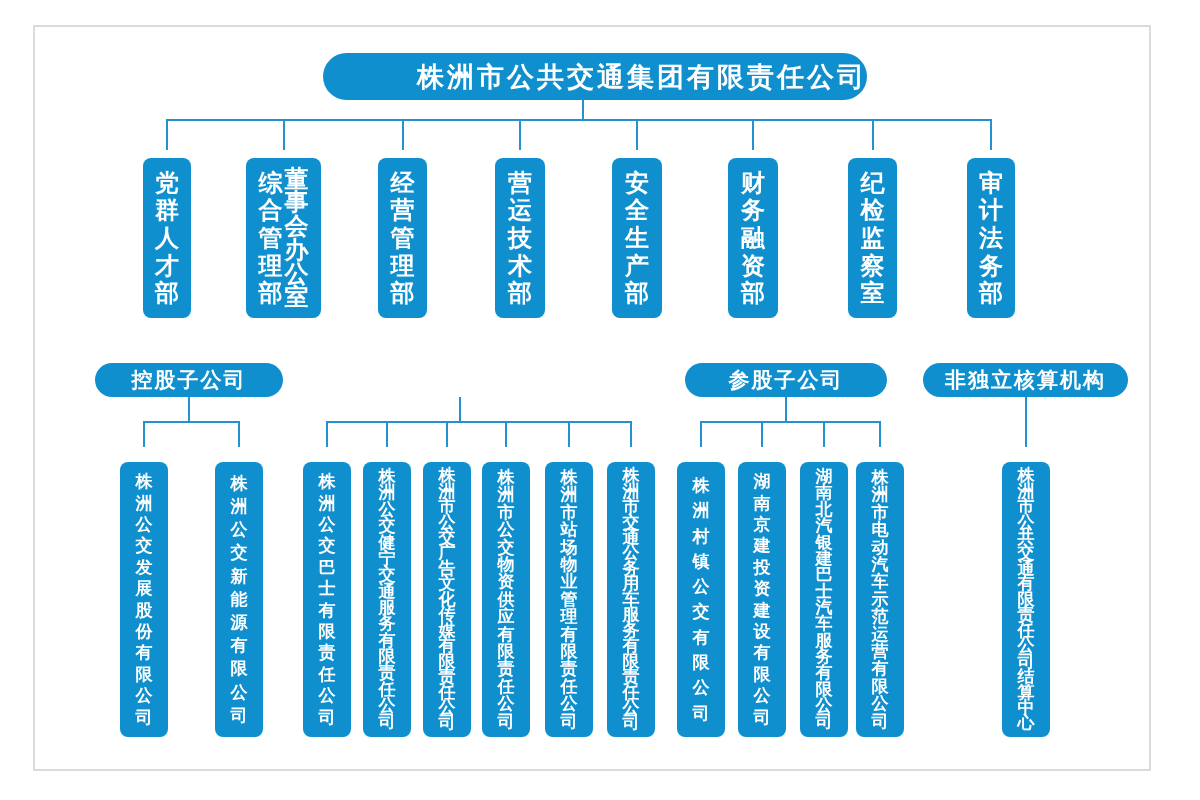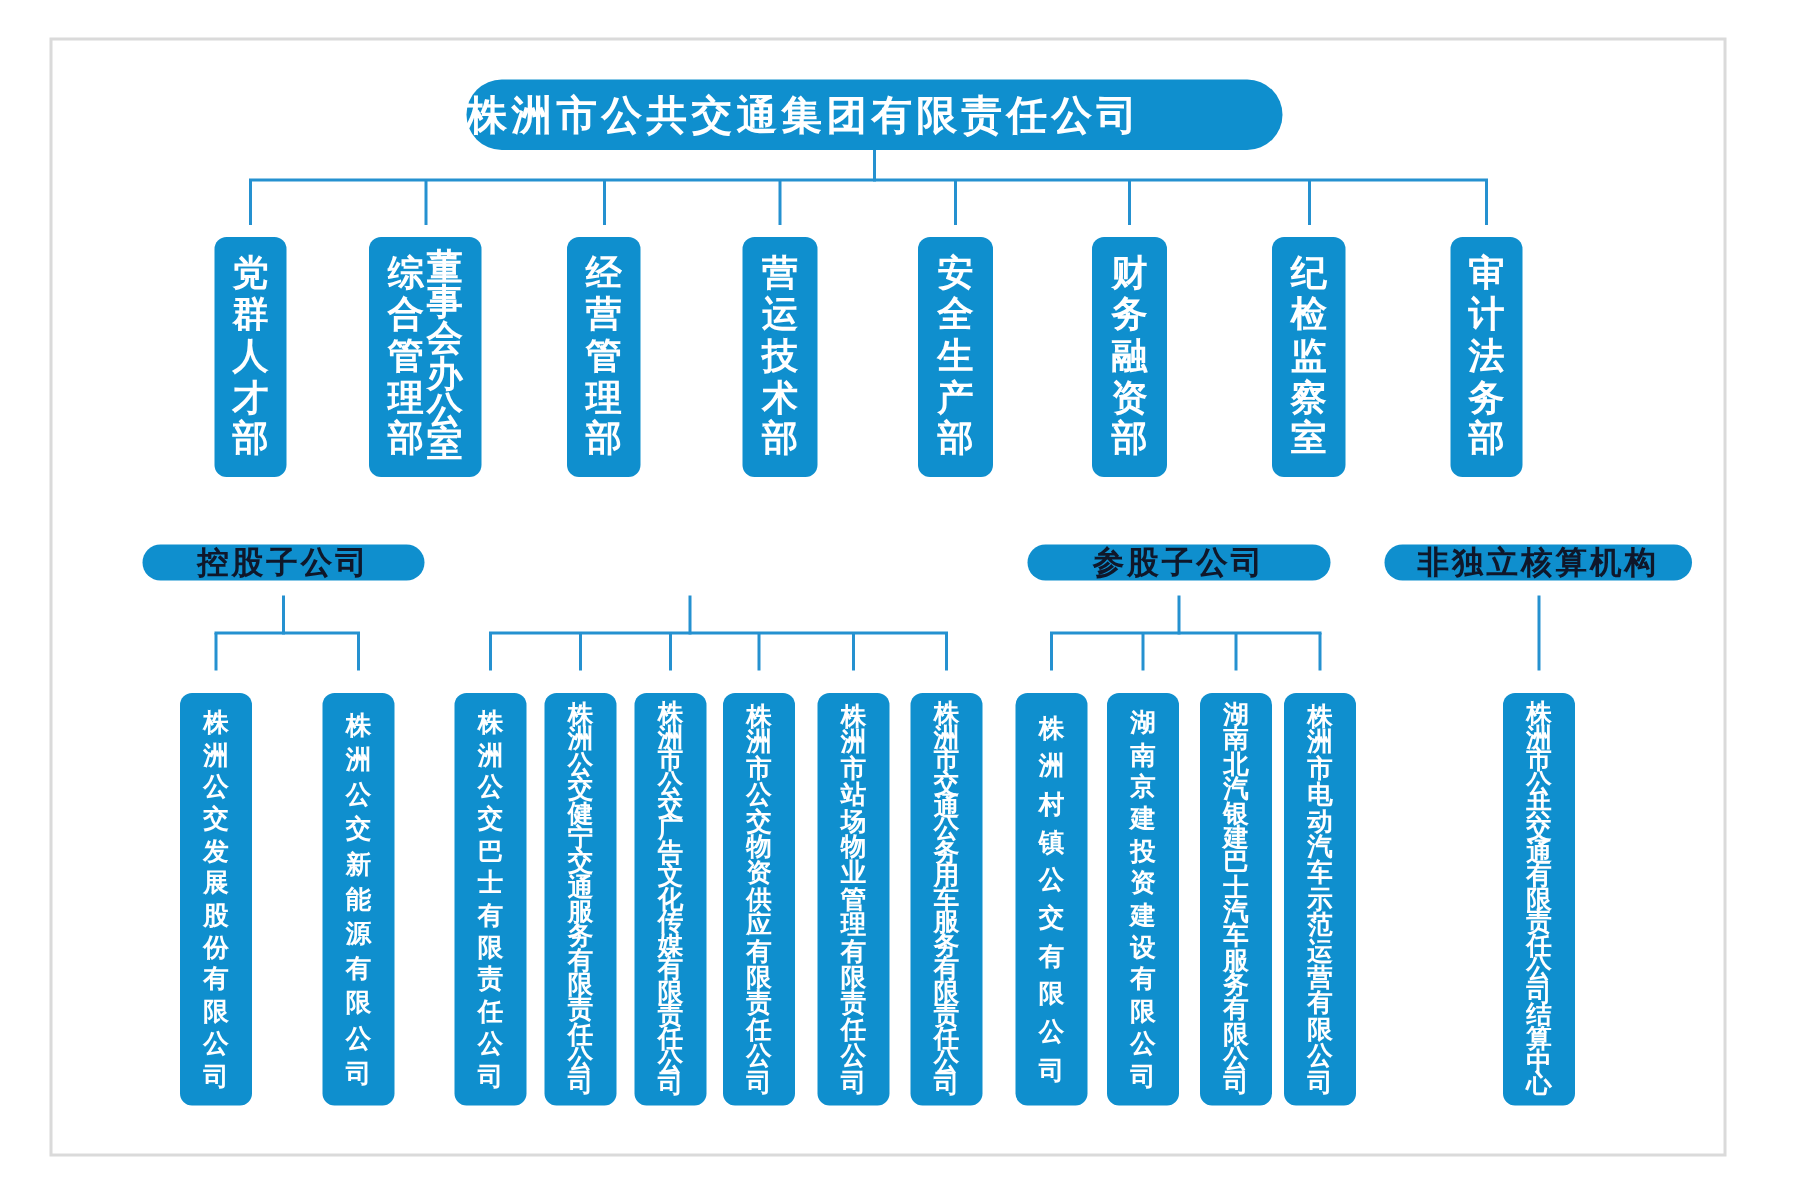--- a/index.html
+++ b/index.html
@@ -11,27 +11,27 @@
     position:absolute;left:33px;top:25px;width:1118px;height:746px;
     border:2px solid #dadada;box-sizing:border-box;
   }
   .lines{position:absolute;left:0;top:0;}
   .node{
     position:absolute;background:#0f8fce;color:#ffffff;font-weight:bold;
     border-radius:8px;display:flex;flex-direction:row-reverse;
     justify-content:center;align-items:stretch;box-sizing:border-box;
   }
   .title-node{
-    position:absolute;left:311px;top:53px;width:544px;height:47px;
+    position:absolute;left:323px;top:53px;width:544px;height:47px;
     background:#0f8fce;color:#fff;font-weight:bold;border-radius:24px;
-    display:flex;align-items:center;justify-content:flex-start;
+    display:flex;align-items:center;justify-content:flex-end;
     font-size:27px;letter-spacing:3px;
   }
   .pill{
-    position:absolute;top:363px;height:24px;background:#0f8fce;color:#0f172a;
+    position:absolute;top:363px;height:34px;background:#0f8fce;color:#ffffff;
     font-weight:bold;border-radius:17px;display:flex;align-items:center;
     justify-content:center;font-size:21px;letter-spacing:2px;box-sizing:border-box;
   }
   .dept{top:158px;height:160px;}
   .comp{top:462px;height:275px;width:48px;}
   .vtext{
     display:flex;flex-direction:column;justify-content:space-evenly;
     align-items:center;height:100%;padding:6px 0;box-sizing:border-box;
   }
   .dept .vtext{padding:8px 0;width:26px;}

